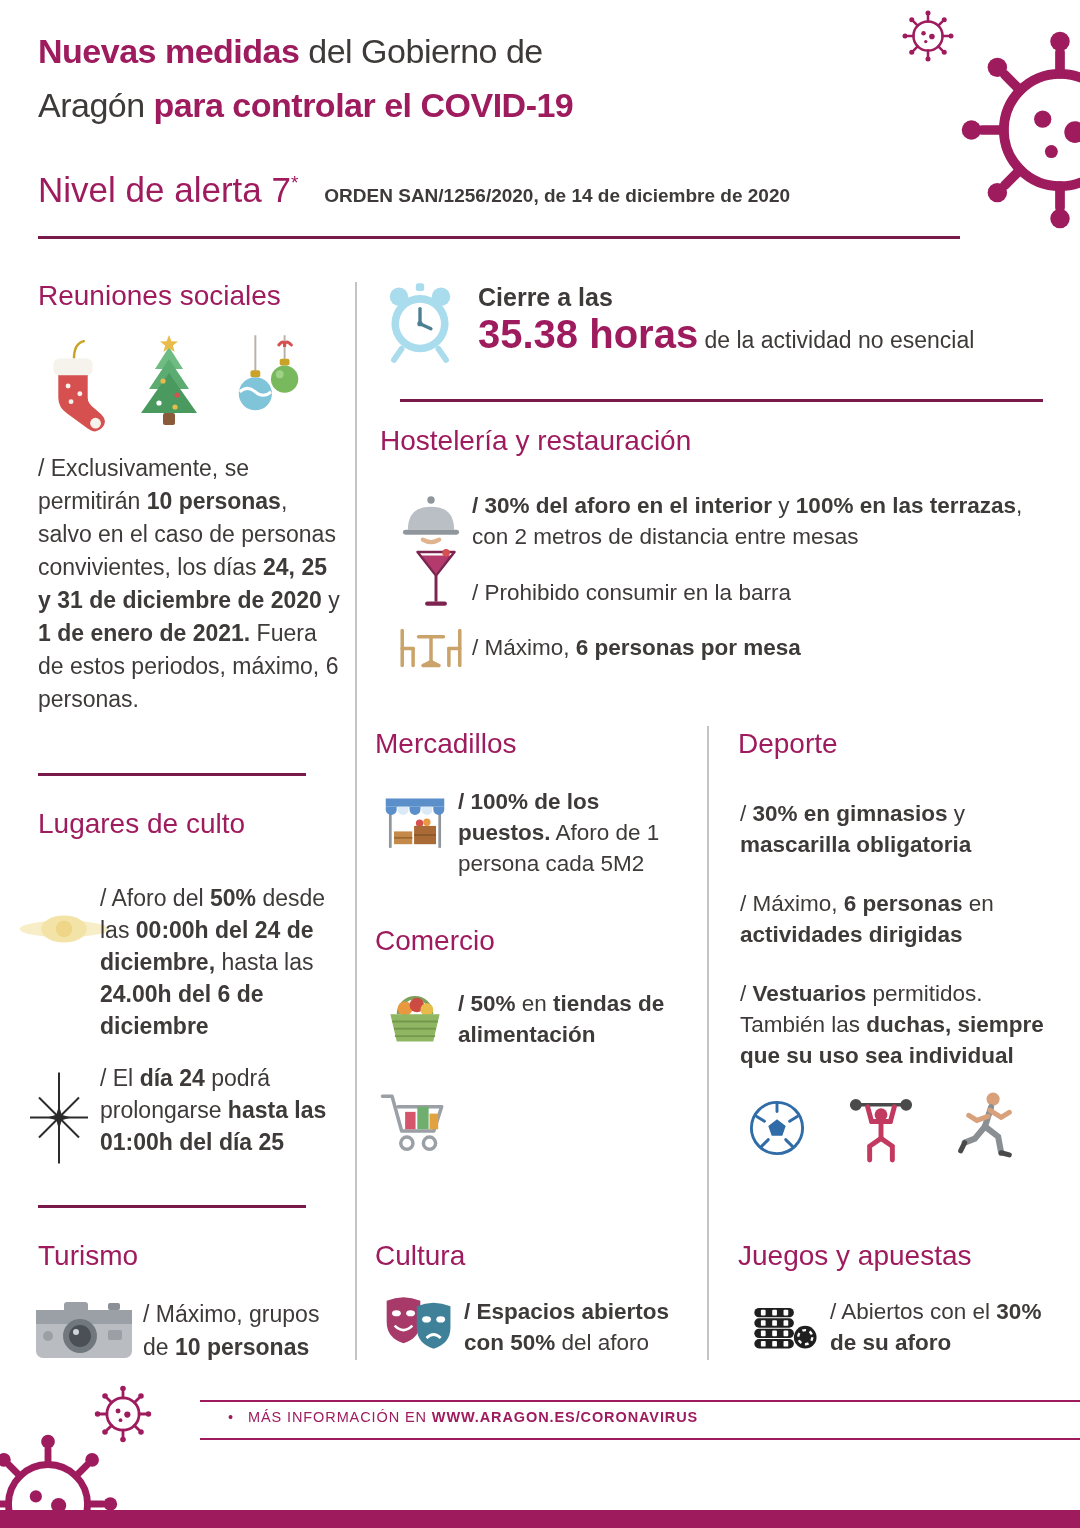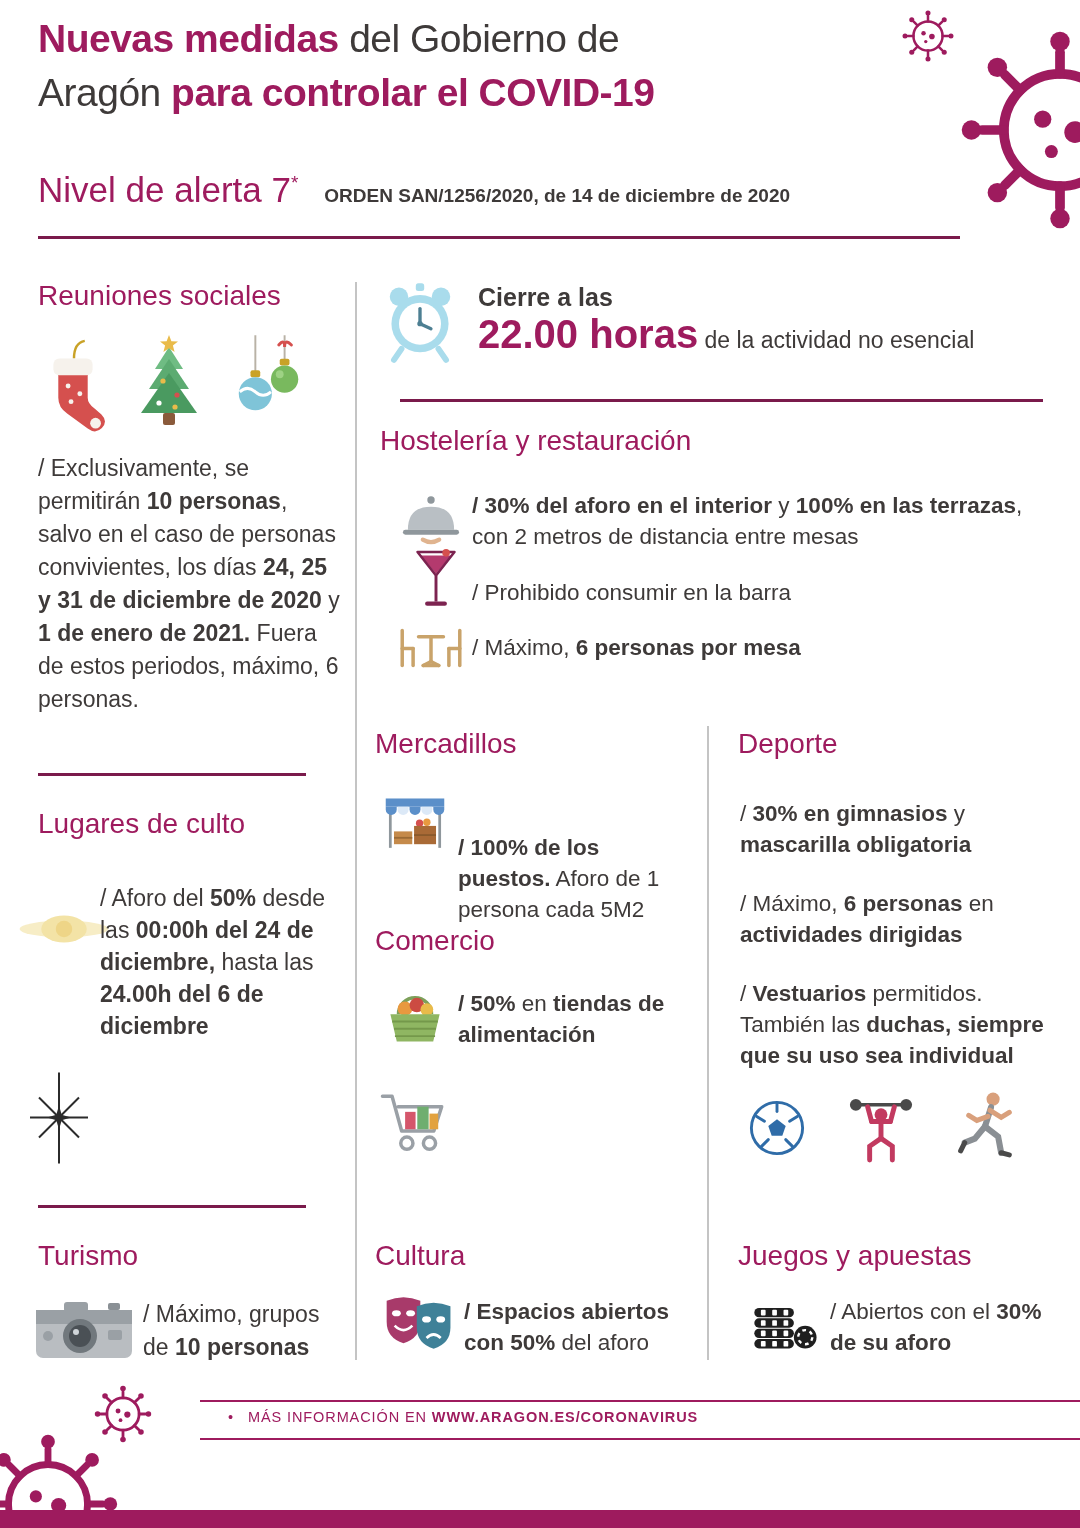--- a/index.html
+++ b/index.html
@@ -12,21 +12,21 @@
   }
   html,body{background:#ffffff}
   body{font-family:"Liberation Sans","DejaVu Sans",sans-serif;color:var(--dark)}
   .page{position:relative;width:1080px;height:1528px;background:#ffffff;overflow:hidden}
   .abs{position:absolute}
   svg{display:block}
   .seg-b{font-weight:700}
   .seg-magenta{color:var(--magenta)}
 
   
-  .title{left:38px;top:12px;font-size:39px;line-height:54px;letter-spacing:-0.5px;color:var(--dark)}
+  .title{left:38px;top:24px;font-size:34px;line-height:54px;letter-spacing:-0.5px;color:var(--dark)}
   .alert-row{left:38px;top:170px;display:flex;align-items:baseline;gap:26px;white-space:nowrap}
   .alert-level{font-size:35px;color:var(--magenta)}
   .alert-level sup{font-size:19px}
   .order-ref{font-size:19px;font-weight:700;color:var(--dark)}
   .header-rule{left:38px;top:236px;width:922px;height:3px;background:var(--rule)}
   .virus{color:var(--magenta)}
   .virus-top-small{left:900px;top:8px;width:56px;height:56px}
   .virus-top-big{left:952px;top:22px;width:216px;height:216px}
 
   
@@ -68,21 +68,21 @@
   .host-icon-1{left:398px;top:490px;width:66px;height:58px}
   .host-text-1{left:472px;top:490px;width:575px}
   .host-icon-2{left:415px;top:548px;width:42px;height:66px}
   .host-text-2{left:472px;top:577px;width:575px}
   .host-icon-3{left:396px;top:626px;width:70px;height:44px}
   .host-text-3{left:472px;top:632px;width:575px}
 
   
   .t-mercadillos{left:375px;top:728px}
   .market-icon{left:383px;top:792px;width:64px;height:66px}
-  .mercadillos-text{left:458px;top:832px;width:238px}
+  .mercadillos-text{left:458px;top:786px;width:238px}
   .t-comercio{left:375px;top:925px}
   .basket-icon{left:383px;top:985px;width:64px;height:62px}
   .comercio-text-1{left:458px;top:988px;width:242px}
   .cart-icon{left:379px;top:1082px;width:74px;height:78px}
   .comercio-text-2{left:458px;top:1085px;width:248px}
   .t-cultura{left:375px;top:1240px}
   .masks-icon{left:381px;top:1292px;width:76px;height:62px}
   .cultura-text{left:464px;top:1296px;width:235px}
 
   
@@ -415,38 +415,39 @@
   <h2 class="abs sec-title t-culto">Lugares de culto</h2>
 
   <svg class="abs glow-icon">
       <use href="#sym-glow"></use>
     </svg>
   <p class="abs body-text culto-text-1"><span>/ Aforo del </span><span class="seg-b">50%</span><span> desde las </span><span class="seg-b">00:00h del 24 de diciembre,</span><span> hasta las </span><span class="seg-b">24.00h del 6 de diciembre</span></p>
 
   <svg class="abs star-icon">
       <use href="#sym-star"></use>
     </svg>
+  <p class="abs body-text culto-text-2"><span>/ El </span><span class="seg-b">día 24</span><span> podrá prolongarse </span><span class="seg-b">hasta las 01:00h del día 25</span></p>
 
   <div class="abs h-div div2"></div>
 
   <h2 class="abs sec-title t-turismo">Turismo</h2>
   <svg class="abs camera-icon">
       <use href="#sym-camera"></use>
     </svg>
   <p class="abs body-text turismo-text"><span>/ Máximo, grupos de </span><span class="seg-b">10 personas</span></p>
 
   <div class="abs v-div v-div1"></div>
   <div class="abs v-div v-div2"></div>
 
   <svg class="abs clock-icon">
       <use href="#sym-clock"></use>
     </svg>
   <div class="abs cierre-text">
     <div class="cierre-l1">Cierre a las</div>
-    <div><span class="cierre-time">22.00 horas</span><span class="cierre-suffix"> de la actividad no esencial</span></div>
+    <div><span class="cierre-time">35.38 horas</span><span class="cierre-suffix"> de la actividad no esencial</span></div>
   </div>
   <div class="abs h-div rule-cierre"></div>
 
   <h2 class="abs sec-title t-hosteleria">Hostelería y restauración</h2>
 
   <svg class="abs host-icon-1">
       <use href="#sym-cloche"></use>
     </svg>
   <p class="abs item-text host-text-1"><span class="seg-b">/ 30% del aforo en el interior</span><span> y </span><span class="seg-b">100% en las terrazas</span><span>, con 2 metros de distancia entre mesas</span></p>
 

